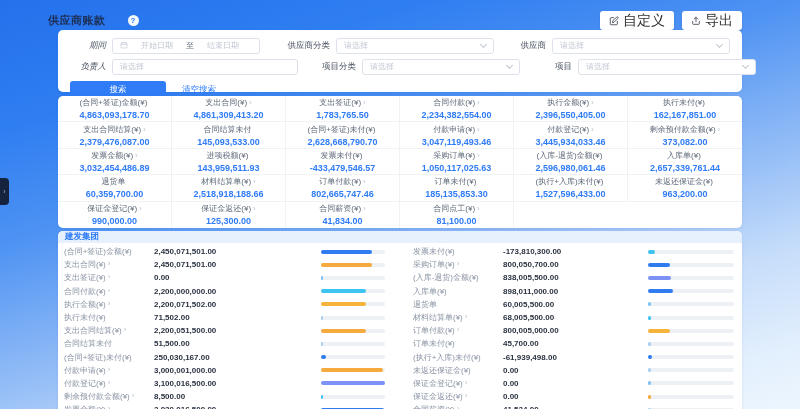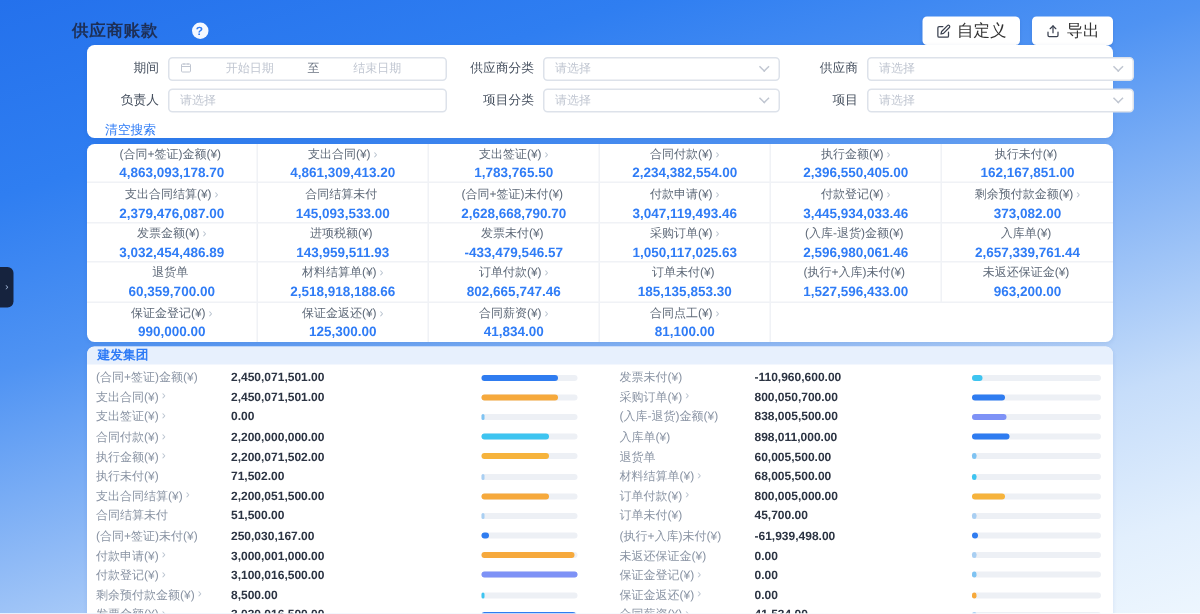--- a/index.html
+++ b/index.html
@@ -12,34 +12,34 @@
   .side-tab { position:absolute; left:0; top:178px; width:9px; height:27px; background:#16233e;
     border-radius:0 4px 4px 0; color:#9fb2d2; font-size:7px; display:flex; align-items:center; justify-content:center; cursor:pointer; }
 
   
   .titlebar { position:absolute; left:48px; top:11px; right:58px; display:flex; align-items:center; gap:22px; }
   .title { font-size:11px; font-weight:bold; color:#1d2f56; letter-spacing:.5px; }
   .help { width:11px; height:11px; border-radius:50%; background:rgba(255,255,255,.95); color:#2f7cf6;
     font-size:8px; font-weight:bold; display:flex; align-items:center; justify-content:center; cursor:pointer; }
   .tb-actions { margin-left:auto; display:flex; gap:8px; }
   .tbtn { display:flex; align-items:center; gap:4px; background:#fff; border:none; border-radius:3px;
-    height:19px; padding:0 9px; font-size:11px; color:#333; cursor:pointer; box-shadow:0 1px 2px rgba(20,60,140,.18); }
+    height:19px; padding:0 9px; font-size:14px; color:#333; cursor:pointer; box-shadow:0 1px 2px rgba(20,60,140,.18); }
   .tbtn svg { display:block; }
 
   .card { position:absolute; left:58px; width:684px; background:#fff; border-radius:5px;
     box-shadow:0 1px 3px rgba(25,70,150,.10); }
 
   
   .filter-card { top:30px; height:62px; padding:7px 12px; }
   .f-row { display:flex; align-items:center; height:17px; margin-bottom:4px; font-size:8.5px; }
   .fl { color:#46505f; text-align:right; margin-right:6px; flex:none; }
-  .w34 { width:36px; } .w58 { width:58px; } .w40 { width:40px; }
+  .w34 { width:36px;font-style:italic; } .w58 { width:58px; } .w40 { width:40px; }
   .fbox { height:16px; border:1px solid #dde2ea; border-radius:3px; display:flex; align-items:center;
     padding:0 7px; color:#c0c6d1; font-size:8px; background:#fff; cursor:pointer; flex:none; }
-  .date { width:186px; justify-content:space-between; }
+  .date { width:148px; justify-content:space-between; }
   .date .to { color:#6b7482; }
   .sel { justify-content:space-between; }
   .sel2 { width:158px; margin-right:12px; } .sel3 { width:178px; } .inp { width:186px; }
   .spacer { flex:1; }
   .chev { width:5px; height:5px; border-right:1px solid #c0c6d1; border-bottom:1px solid #c0c6d1;
     transform:rotate(45deg); margin-top:-2px; flex:none; }
   .f-actions { display:flex; align-items:center; gap:16px; margin-top:6px; }
   .btn-search { width:96px; height:17px; background:#2f7cf6; color:#fff; border:none; border-radius:3px;
     font-size:8.5px; cursor:pointer; }
   .lnk-clear { color:#2f7cf6; font-size:8.5px; text-decoration:none; cursor:pointer; }
@@ -141,20 +141,21 @@
         <span>请选择</span>
         <span class="chev"></span>
       </div>
       <span class="fl w40">项目</span>
       <div class="fbox sel sel3">
         <span>请选择</span>
         <span class="chev"></span>
       </div>
     </div>
     <div class="f-actions">
+      <button class="btn-search">搜索</button>
       <a class="lnk-clear">清空搜索</a>
     </div>
   </div>
 
   <div class="card stats-card">
     <div class="stats-grid">
         <div class="cell">
         <div class="cl">
           <span>(合同+签证)金额(¥)</span>
           <span class="arr"></span>
@@ -487,21 +488,21 @@
             <span class="gfill" style="width: 98%; background: rgb(47, 124, 240);"></span>
           </span>
         </div>
         </div>
       <div class="gcol gc-r">
           <div class="grow">
           <span class="gl">
             <span>发票未付(¥)</span>
             <span class="arr"></span>
           </span>
-          <span class="gv">-110,960,600.00</span>
+          <span class="gv">-173,810,300.00</span>
           <span class="gbar">
             <span class="gfill" style="width: 8%; background: rgb(62, 196, 240);"></span>
           </span>
         </div>
           <div class="grow">
           <span class="gl">
             <span>采购订单(¥)</span>
             <span class="arr">›</span>
           </span>
           <span class="gv">800,050,700.00</span>

